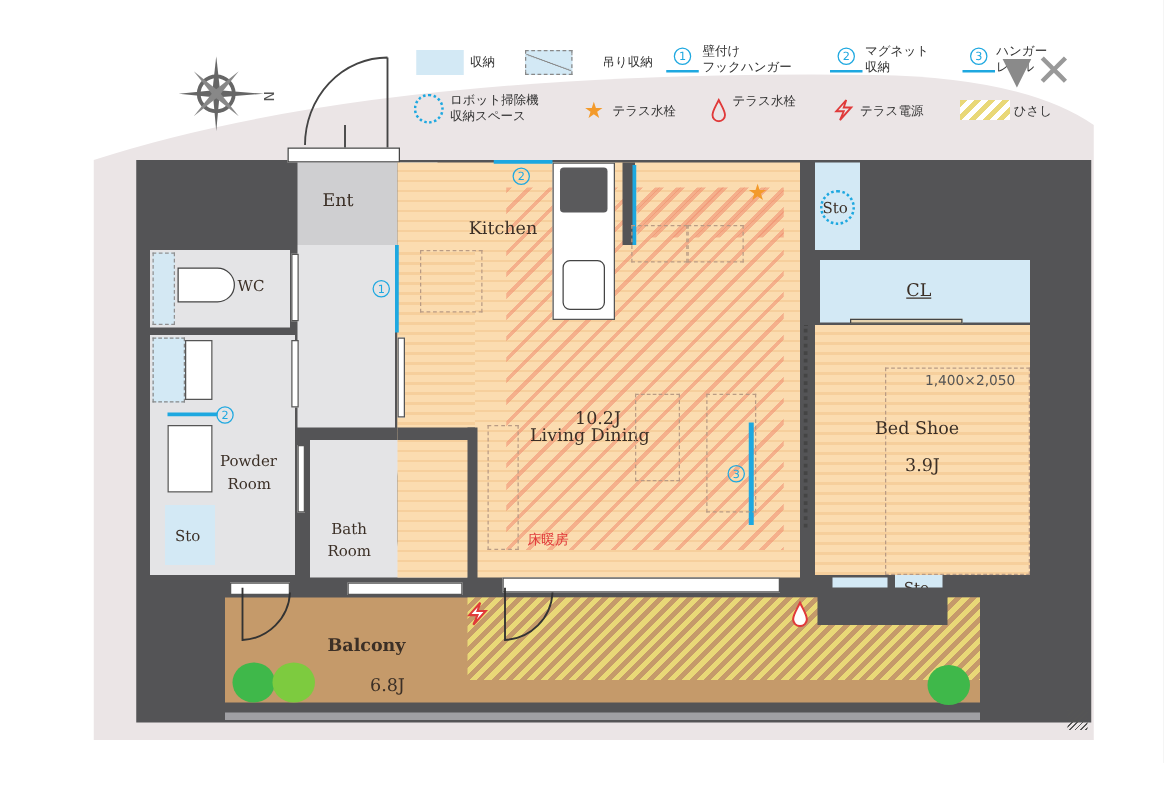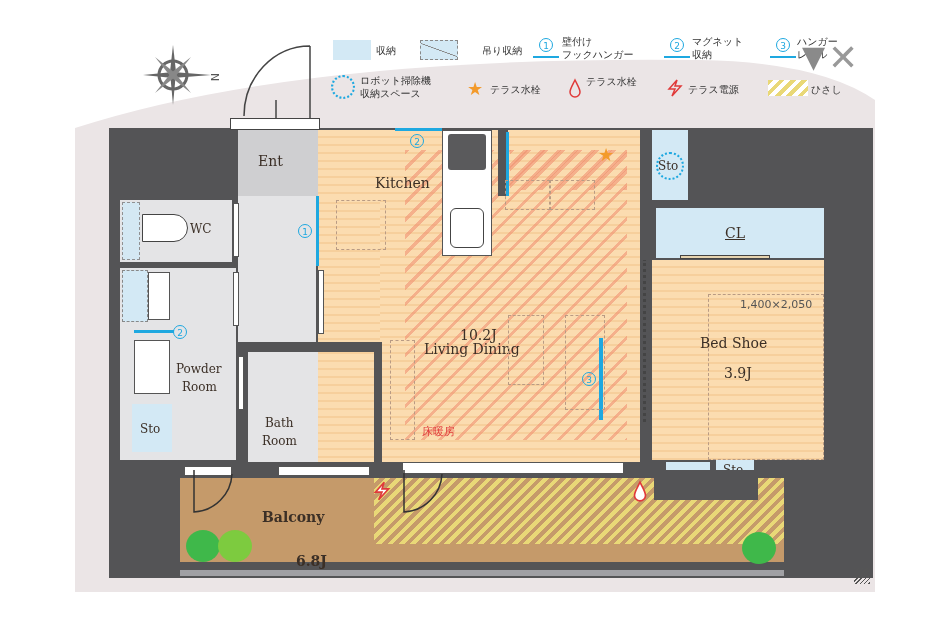--- a/index.html
+++ b/index.html
@@ -177,21 +177,21 @@
 
 <div class="window" style="left:184px;top:466px;width:48px;height:10px;"></div>
 <div class="window" style="left:278px;top:466px;width:92px;height:10px;"></div>
 <div class="window" style="left:402px;top:462px;width:222px;height:12px;"></div>
 
 <div class="room balcony" style="left:180px;top:478px;width:604px;height:84px;"></div>
 <div class="room eaves" style="left:374px;top:478px;width:410px;height:66px;"></div>
 <div class="wall" style="left:654px;top:470px;width:104px;height:30px;"></div>
 <div class="abs" style="left:180px;top:570px;width:604px;height:6px;background:#a0a0a4;"></div>
 <div class="label" style="left:262px;top:508px;font-weight:bold;">Balcony</div>
-<div class="label" style="left:296px;top:552px;font-weight:bold;">6.8J</div>
+<div class="label" style="left:296px;top:540px;font-weight:normal;">6.8J</div>
 <svg class="abs" style="left:372px;top:480px;width:20px;height:22px;" viewBox="0 0 18 20">
   <path d="M11 2 L3 11 L9 11 L6 18 L15 8 L9 8 Z" fill="#fff" stroke="#e03a3a" stroke-width="1.5"></path>
 </svg>
 <svg class="abs" style="left:632px;top:480px;width:16px;height:22px;" viewBox="0 0 14 20">
   <path d="M7 2 C 10 8 12 11 12 14 A5 5 0 0 1 2 14 C 2 11 4 8 7 2 Z" fill="#fff" stroke="#e03a3a" stroke-width="1.5"></path>
 </svg>
 <div class="abs" style="left:186px;top:530px;width:34px;height:32px;border-radius:50%;background:#3fb84a;"></div>
 <div class="abs" style="left:218px;top:530px;width:34px;height:32px;border-radius:50%;background:#7dcb3f;"></div>
 <div class="abs" style="left:742px;top:532px;width:34px;height:32px;border-radius:50%;background:#3fb84a;"></div>
 

